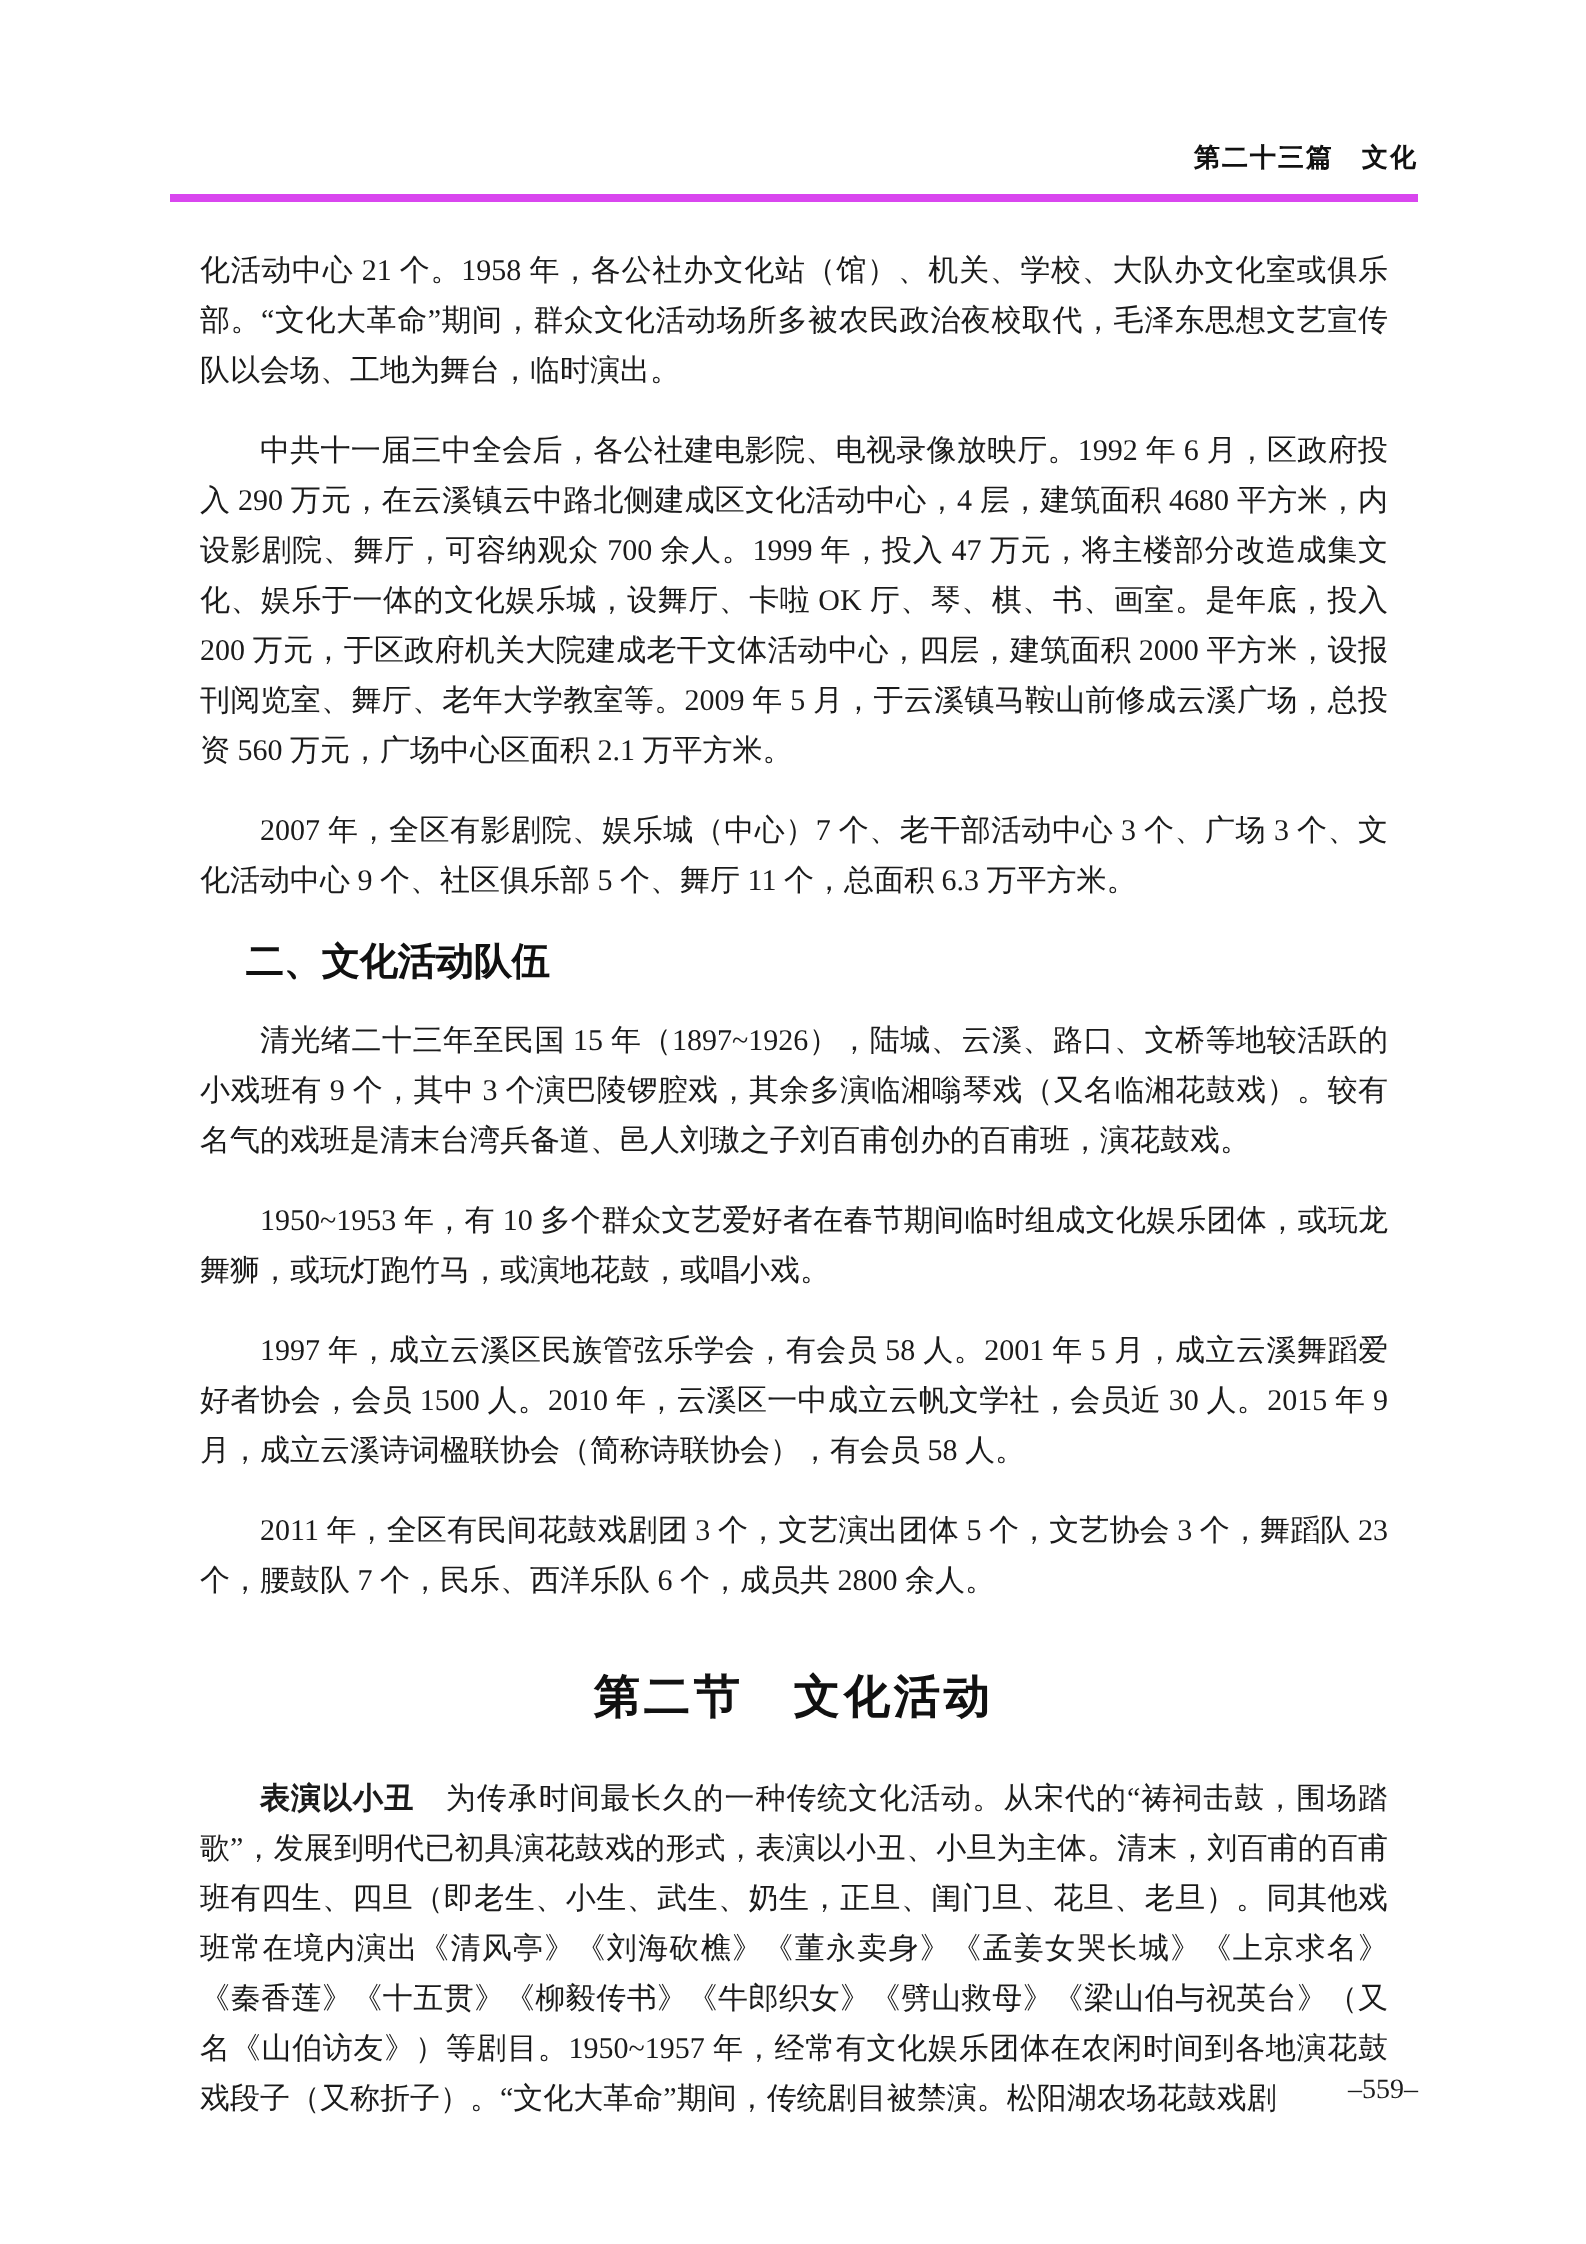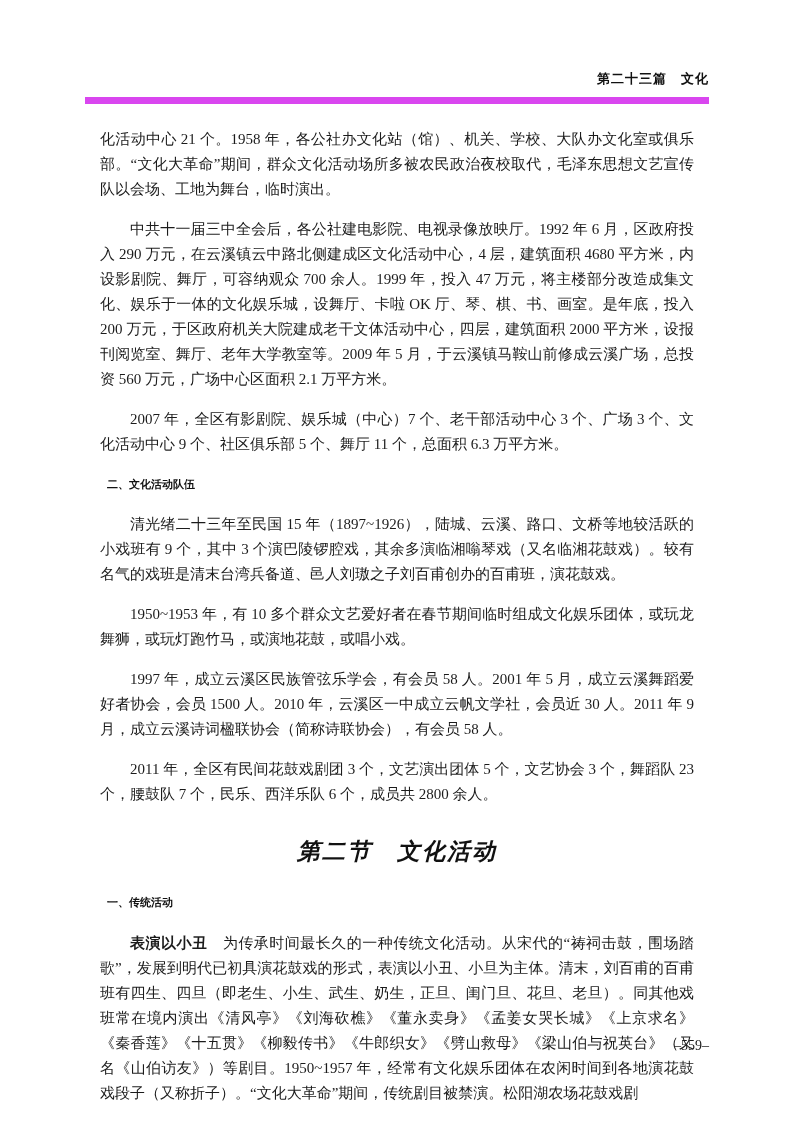--- a/index.html
+++ b/index.html
@@ -20,51 +20,50 @@
     right: 84px;
     top: 70px;
   }
   .page-header {
     text-align: right;
     font-family: "Liberation Sans", "DejaVu Sans", sans-serif;
     font-weight: bold;
     font-size: 13px;
     letter-spacing: 1px;
     padding-bottom: 9px;
-    border-bottom: 7px solid #d946ef;
+    border-bottom: 4px solid #d946ef;
     color: #111;
   }
   .page-body {
     margin-top: 23px;
     font-size: 15px;
     line-height: 25px;
     text-align: justify;
     text-justify: inter-ideograph;
   }
   .para { margin: 15px; text-indent: 2em; }
   .para.continuation { text-indent: 0; }
   .sub-heading {
     font-family: "Liberation Sans", "DejaVu Sans", sans-serif;
-    font-size: 11px;
+    font-size: 19px;
     font-weight: bold;
     margin: 13px 0 13px;
     text-indent: 2em;
     text-align: left;
     color: #111;
   }
   .section-title {
     font-family: "Liberation Sans", "DejaVu Sans", sans-serif;
     font-size: 23px;
     font-weight: bold;
     text-align: center;
     text-indent: 0;
     letter-spacing: 2px;
     margin: 32px 0 26px;
     color: #111;
-    font-style: italic;
   }
   .lead-term {
     font-weight: bold;
     font-family: "Liberation Sans", "DejaVu Sans", sans-serif;
   }
   .page-footer {
     position: absolute;
     right: 84px;
     bottom: 68px;
     font-size: 14px;
@@ -90,27 +89,26 @@
 
       <p class="para">2007 年，全区有影剧院、娱乐城（中心）7 个、老干部活动中心 3 个、广场 3 个、文化活动中心 9 个、社区俱乐部 5 个、舞厅 11 个，总面积 6.3 万平方米。</p>
 
       <h3 class="sub-heading">二、文化活动队伍</h3>
 
       <p class="para">清光绪二十三年至民国 15 年（1897~1926），陆城、云溪、路口、文桥等地较活跃的小戏班有 9 个，其中 3 个演巴陵锣腔戏，其余多演临湘嗡琴戏（又名临湘花鼓戏）。较有名气的戏班是清末台湾兵备道、邑人刘璈之子刘百甫创办的百甫班，演花鼓戏。</p>
 
       <p class="para">1950~1953 年，有 10 多个群众文艺爱好者在春节期间临时组成文化娱乐团体，或玩龙舞狮，或玩灯跑竹马，或演地花鼓，或唱小戏。</p>
 
 
-      <p class="para">1997 年，成立云溪区民族管弦乐学会，有会员 58 人。2001 年 5 月，成立云溪舞蹈爱好者协会，会员 1500 人。2010 年，云溪区一中成立云帆文学社，会员近 30 人。2011 年 9 月，成立云溪诗词楹联协会（简称诗联协会），有会员 58 人。</p>
+      <p class="para">1997 年，成立云溪区民族管弦乐学会，有会员 58 人。2001 年 5 月，成立云溪舞蹈爱好者协会，会员 1500 人。2010 年，云溪区一中成立云帆文学社，会员近 30 人。2015 年 9 月，成立云溪诗词楹联协会（简称诗联协会），有会员 58 人。</p>
 
       <p class="para">2011 年，全区有民间花鼓戏剧团 3 个，文艺演出团体 5 个，文艺协会 3 个，舞蹈队 23 个，腰鼓队 7 个，民乐、西洋乐队 6 个，成员共 2800 余人。</p>
 
       <h1 class="section-title">第二节　文化活动</h1>
 
-      <h3 class="sub-heading">一、传统活动</h3>
 
       <p class="para"><span class="lead-term">表演以小丑</span><span>　为传承时间最长久的一种传统文化活动。从宋代的“祷祠击鼓，围场踏歌”，发展到明代已初具演花鼓戏的形式，表演以小丑、小旦为主体。清末，刘百甫的百甫班有四生、四旦（即老生、小生、武生、奶生，正旦、闺门旦、花旦、老旦）。同其他戏班常在境内演出《清风亭》《刘海砍樵》《董永卖身》《孟姜女哭长城》《上京求名》《秦香莲》《十五贯》《柳毅传书》《牛郎织女》《劈山救母》《梁山伯与祝英台》（又名《山伯访友》）等剧目。1950~1957 年，经常有文化娱乐团体在农闲时间到各地演花鼓戏段子（又称折子）。“文化大革命”期间，传统剧目被禁演。松阳湖农场花鼓戏剧</span></p>
 
     </main>
   </div>
 
   <footer class="page-footer">
     <span>–559–</span>
   </footer>
 </div>

